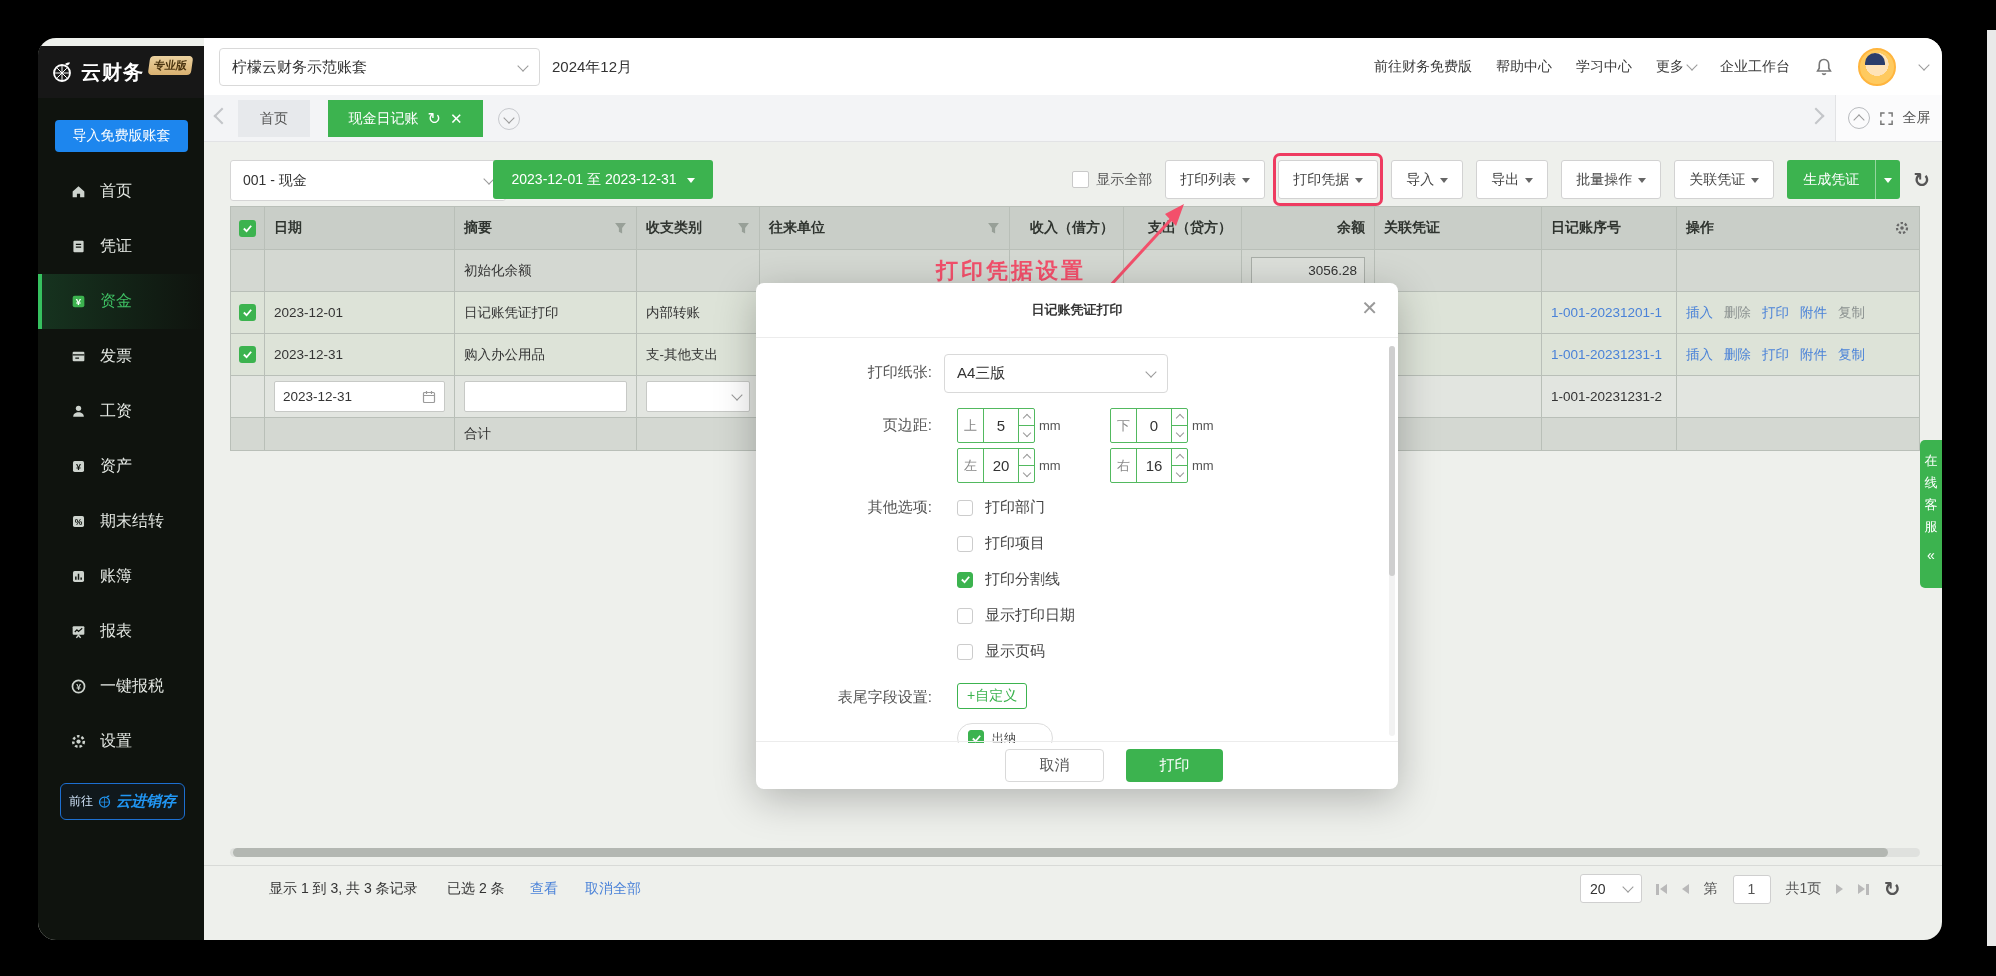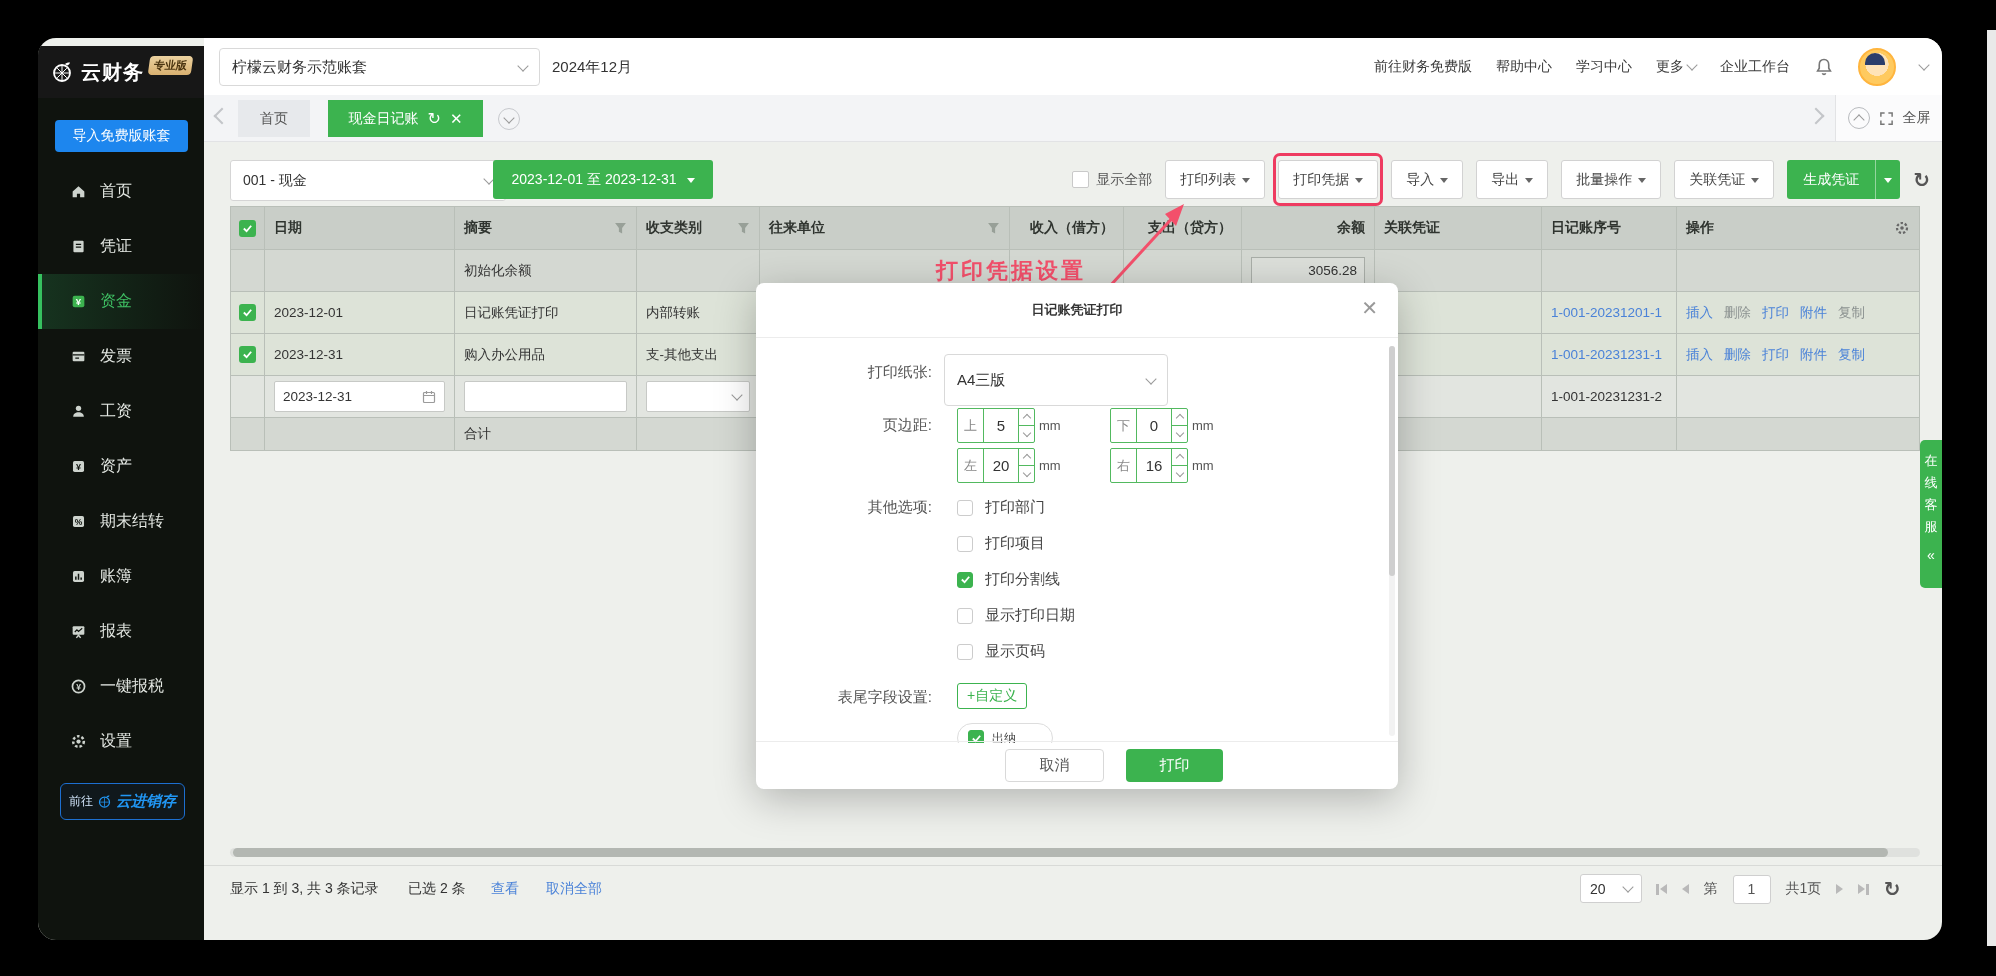--- a/index.html
+++ b/index.html
@@ -102,21 +102,21 @@
     align-items:center;padding:0 8px;color:#333;justify-content:space-between;cursor:text;}
 
   
   .anno-text{position:absolute;left:898px;top:218px;color:#f3506b;font-size:22px;font-weight:bold;letter-spacing:3px;z-index:5;}
   .anno-arrow{position:absolute;left:1058px;top:160px;z-index:5;}
 
   
   .hscroll{position:absolute;left:192px;top:810px;width:1690px;height:9px;background:#dfe1de;border-radius:5px;}
   .hthumb{position:absolute;left:3px;top:0;width:1655px;height:9px;background:#b3b7b2;border-radius:5px;cursor:grab;}
   .gfooter{position:absolute;left:166px;top:827px;width:1738px;height:46px;border-top:1px solid #d8dad7;font-size:14px;color:#333;}
-  .gf{position:absolute;top:0;height:46px;display:flex;align-items:center;}
+  .gf{position:absolute;top:0;height:46px;display:flex;align-items:center;margin-left:39px;}
   .psize{position:absolute;left:1376px;top:8px;width:62px;height:29px;background:#fff;border:1px solid #cfcfcf;border-radius:3px;
     display:flex;align-items:center;justify-content:space-between;padding:0 9px;box-sizing:border-box;cursor:pointer;}
   .pnav{position:absolute;left:1452px;top:0;height:46px;display:flex;align-items:center;gap:15px;color:#555;}
   .tri{width:0;height:0;border:5px solid transparent;display:inline-block;cursor:pointer;}
   .tri.l{border-right:7px solid #b9b9b9;border-left:none;}
   .tri.r{border-left:7px solid #b9b9b9;border-right:none;}
   .bar-ic{display:flex;align-items:center;gap:1px;cursor:pointer;}
   .vbar{width:2.5px;height:11px;background:#b9b9b9;}
   .pg-input{width:36px;height:27px;background:#fff;border:1px solid #cfcfcf;border-radius:3px;display:flex;
     align-items:center;justify-content:center;cursor:text;}
@@ -127,21 +127,21 @@
   .side-tab .laq{display:block;font-size:14px;margin-top:6px;}
 
   
   .modal{position:absolute;left:718px;top:245px;width:642px;height:506px;background:#fff;border-radius:8px;
     box-shadow:0 10px 40px rgba(0,0,0,.25);z-index:10;}
   .m-header{height:54px;border-bottom:1px solid #ececec;display:flex;align-items:center;justify-content:center;position:relative;}
   .m-title{font-size:13px;font-weight:bold;color:#333;}
   .m-close{position:absolute;right:20px;top:15px;font-size:20px;color:#999;cursor:pointer;line-height:1;}
   .m-body{position:relative;height:405px;overflow:hidden;}
   .m-label{position:absolute;left:0;width:176px;text-align:right;font-size:15px;color:#555;}
-  .m-select{position:absolute;left:188px;top:16px;width:224px;height:52px;border:1px solid #d9d9d9;border-radius:4px;
+  .m-select{position:absolute;left:188px;top:16px;width:224px;height:39px;border:1px solid #d9d9d9;border-radius:4px;
     display:flex;align-items:center;justify-content:space-between;padding:0 12px;box-sizing:border-box;font-size:15px;color:#333;cursor:pointer;}
   .spin{position:absolute;height:33px;border:1px solid #52b95f;border-radius:2px;display:flex;align-items:stretch;background:#fff;}
   .sp-side{width:25px;display:flex;align-items:center;justify-content:center;font-size:13px;color:#888;border-right:1px solid #52b95f;}
   .sp-val{width:34px;display:flex;align-items:center;justify-content:center;font-size:15px;color:#333;}
   .sp-arr{width:15px;border-left:1px solid #52b95f;display:flex;flex-direction:column;}
   .sp-arr span{flex:1;display:flex;align-items:center;justify-content:center;cursor:pointer;}
   .sp-arr span:first-child{border-bottom:1px solid #52b95f;}
   .sp-c{width:5px;height:5px;border-right:1.2px solid #999;border-bottom:1.2px solid #999;display:inline-block;}
   .up{transform:rotate(-135deg);margin-top:2px;} .dn{transform:rotate(45deg);margin-bottom:2px;}
   .mm{position:absolute;font-size:13px;color:#555;}

